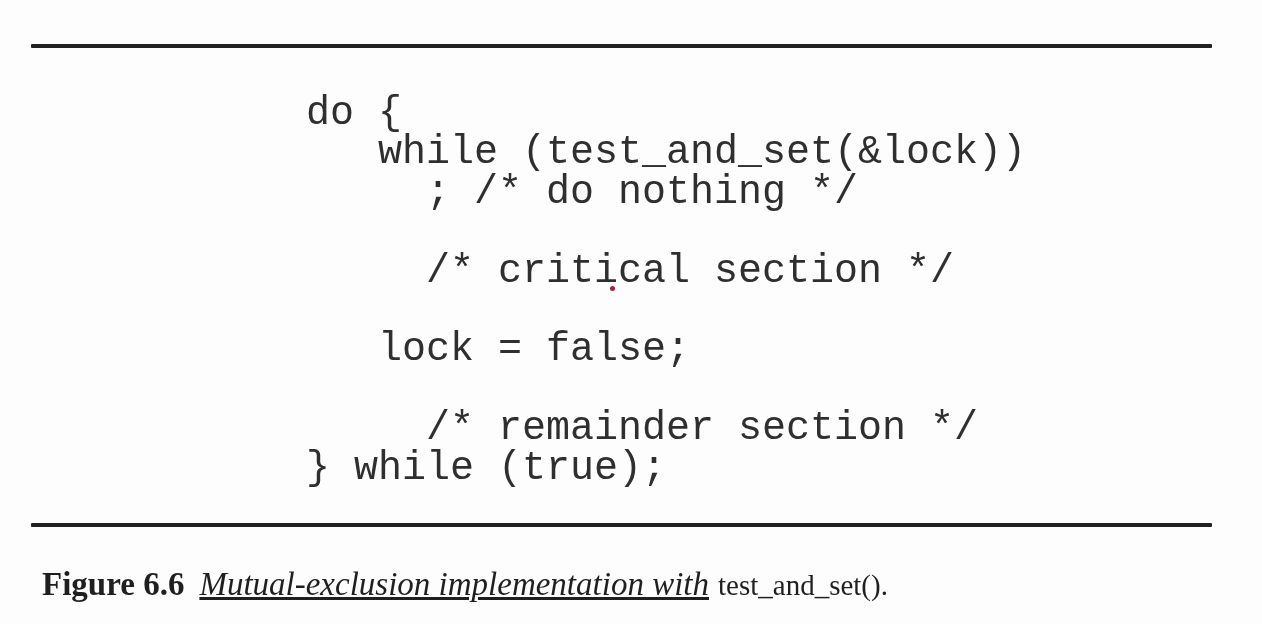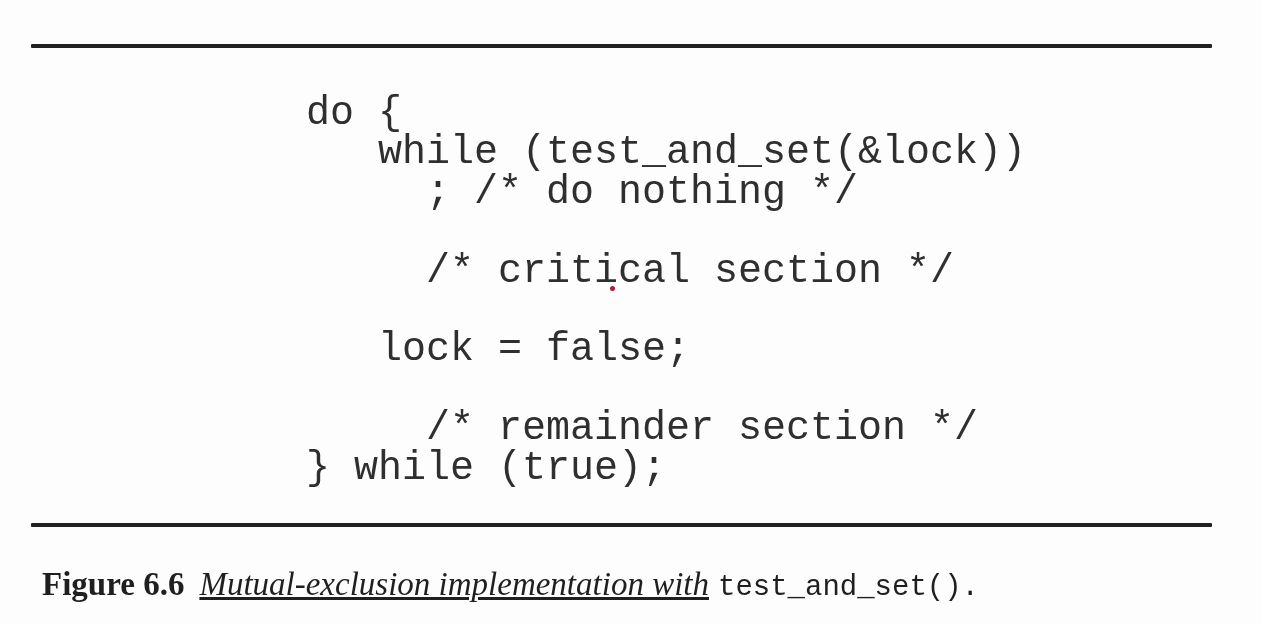--- a/index.html
+++ b/index.html
@@ -61,21 +61,21 @@
     font-size: 33px;
     margin-right: 15px;
   }
   .caption-text {
     font-family: "Liberation Serif", serif;
     font-style: italic;
     font-size: 33px;
     text-decoration: underline;
   }
   .caption-code {
-    font-family: Liberation Mono, monospace;
+    font-family: Liberation Serif, serif;
     font-size: 29px;
     margin-left: 9px;
   }
 </style>
 </head>
 <body style="background: rgb(253, 253, 253);">
 
 <div class="figure-panel">
 
   <div class="rule top" style="background: rgb(33, 33, 33);"></div>

